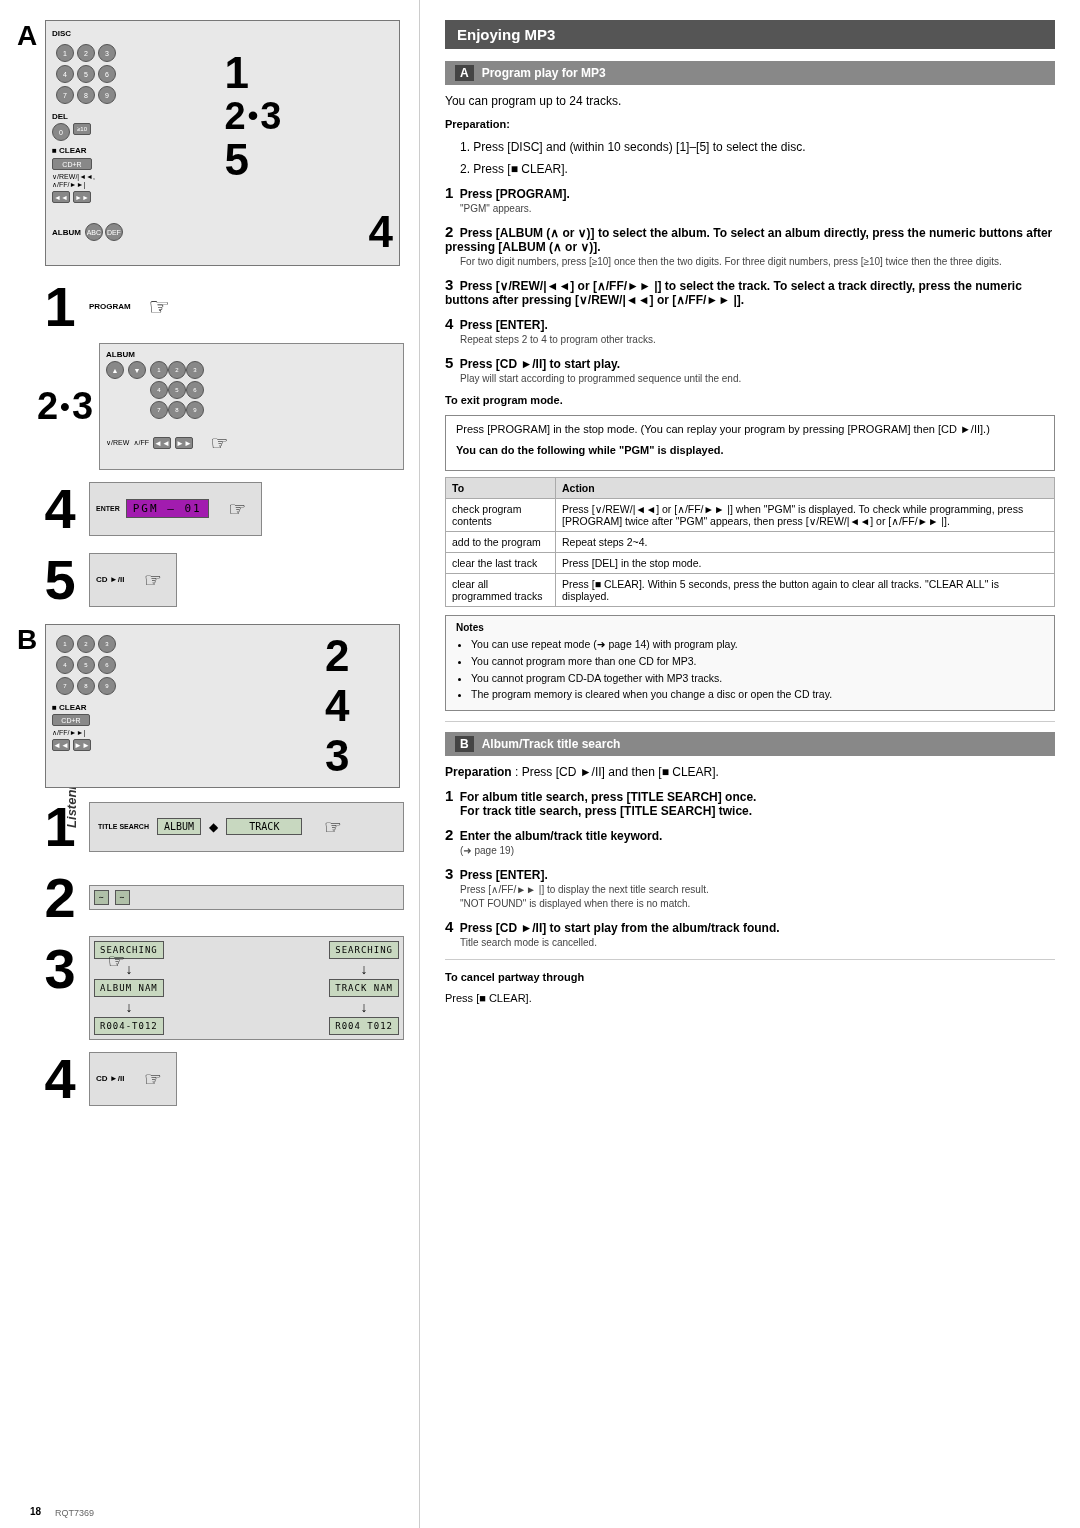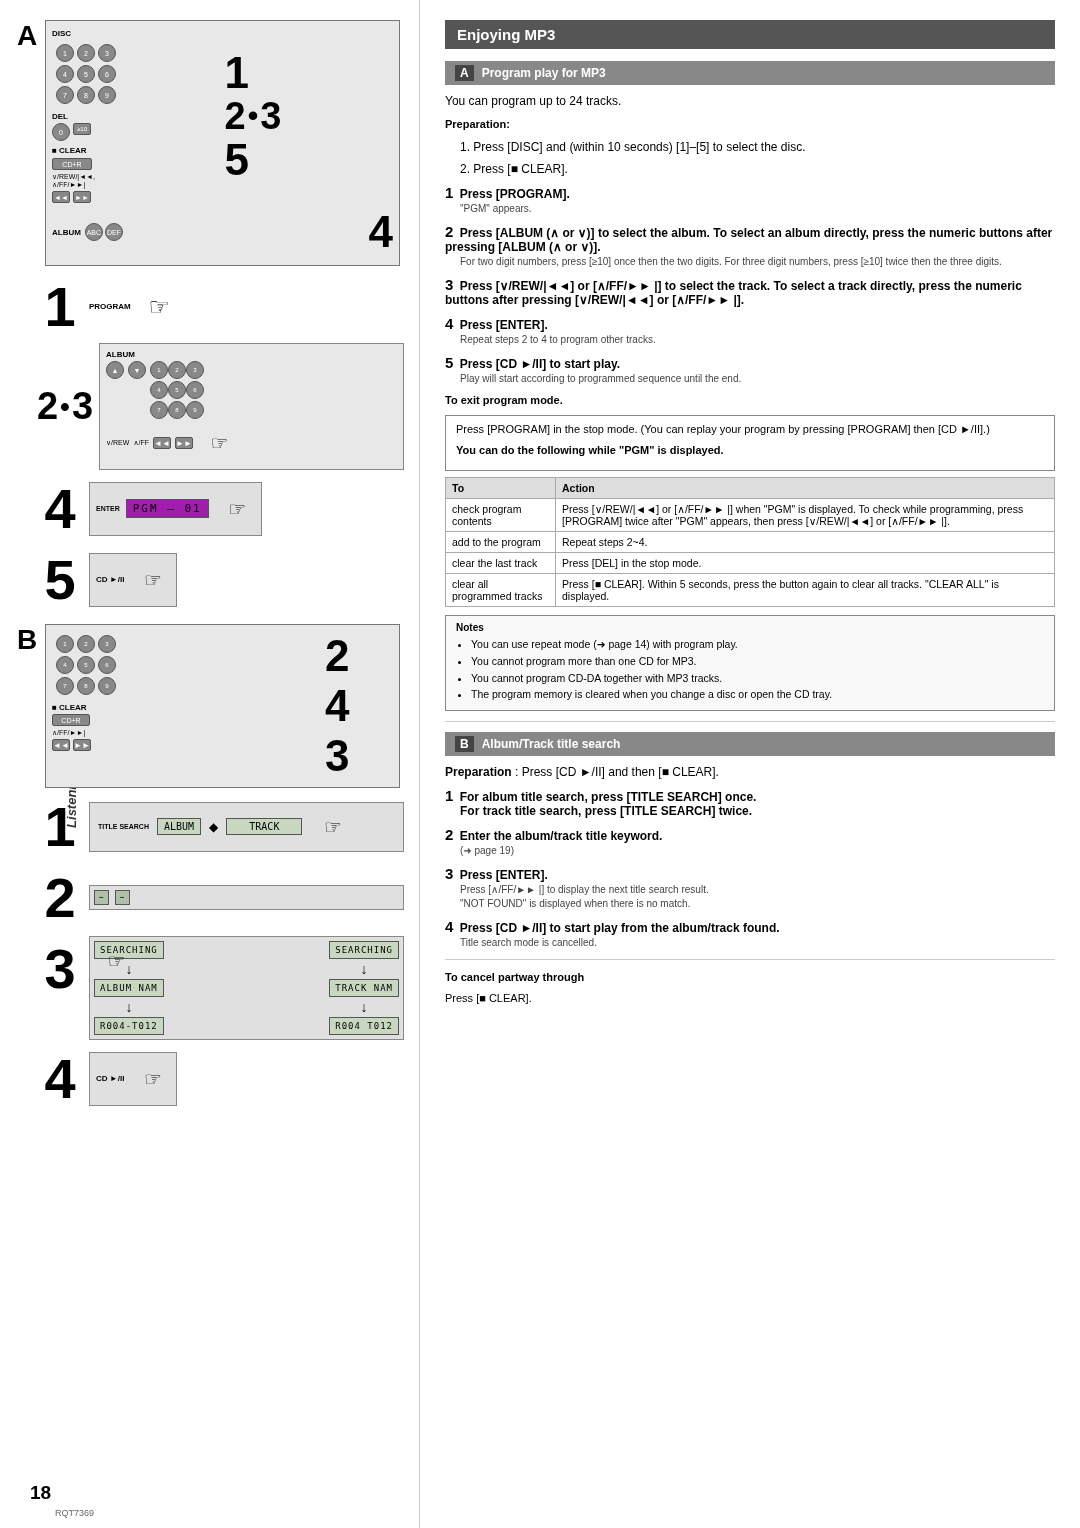--- a/index.html
+++ b/index.html
@@ -109,23 +109,23 @@
       align-items: center;
       gap: 2px;
     }
     .arrow-down {
       font-size: 14px;
       text-align: center;
     }
     
     .page-number {
       position: absolute;
-      bottom: 24px;
+      bottom: 11px;
       left: 30px;
-      font-size: 19px;
+      font-size: 10px;
       font-weight: bold;
     }
     .rqt-label {
       position: absolute;
       bottom: 10px;
       left: 55px;
       font-size: 9px;
       color: #666;
     }
 

